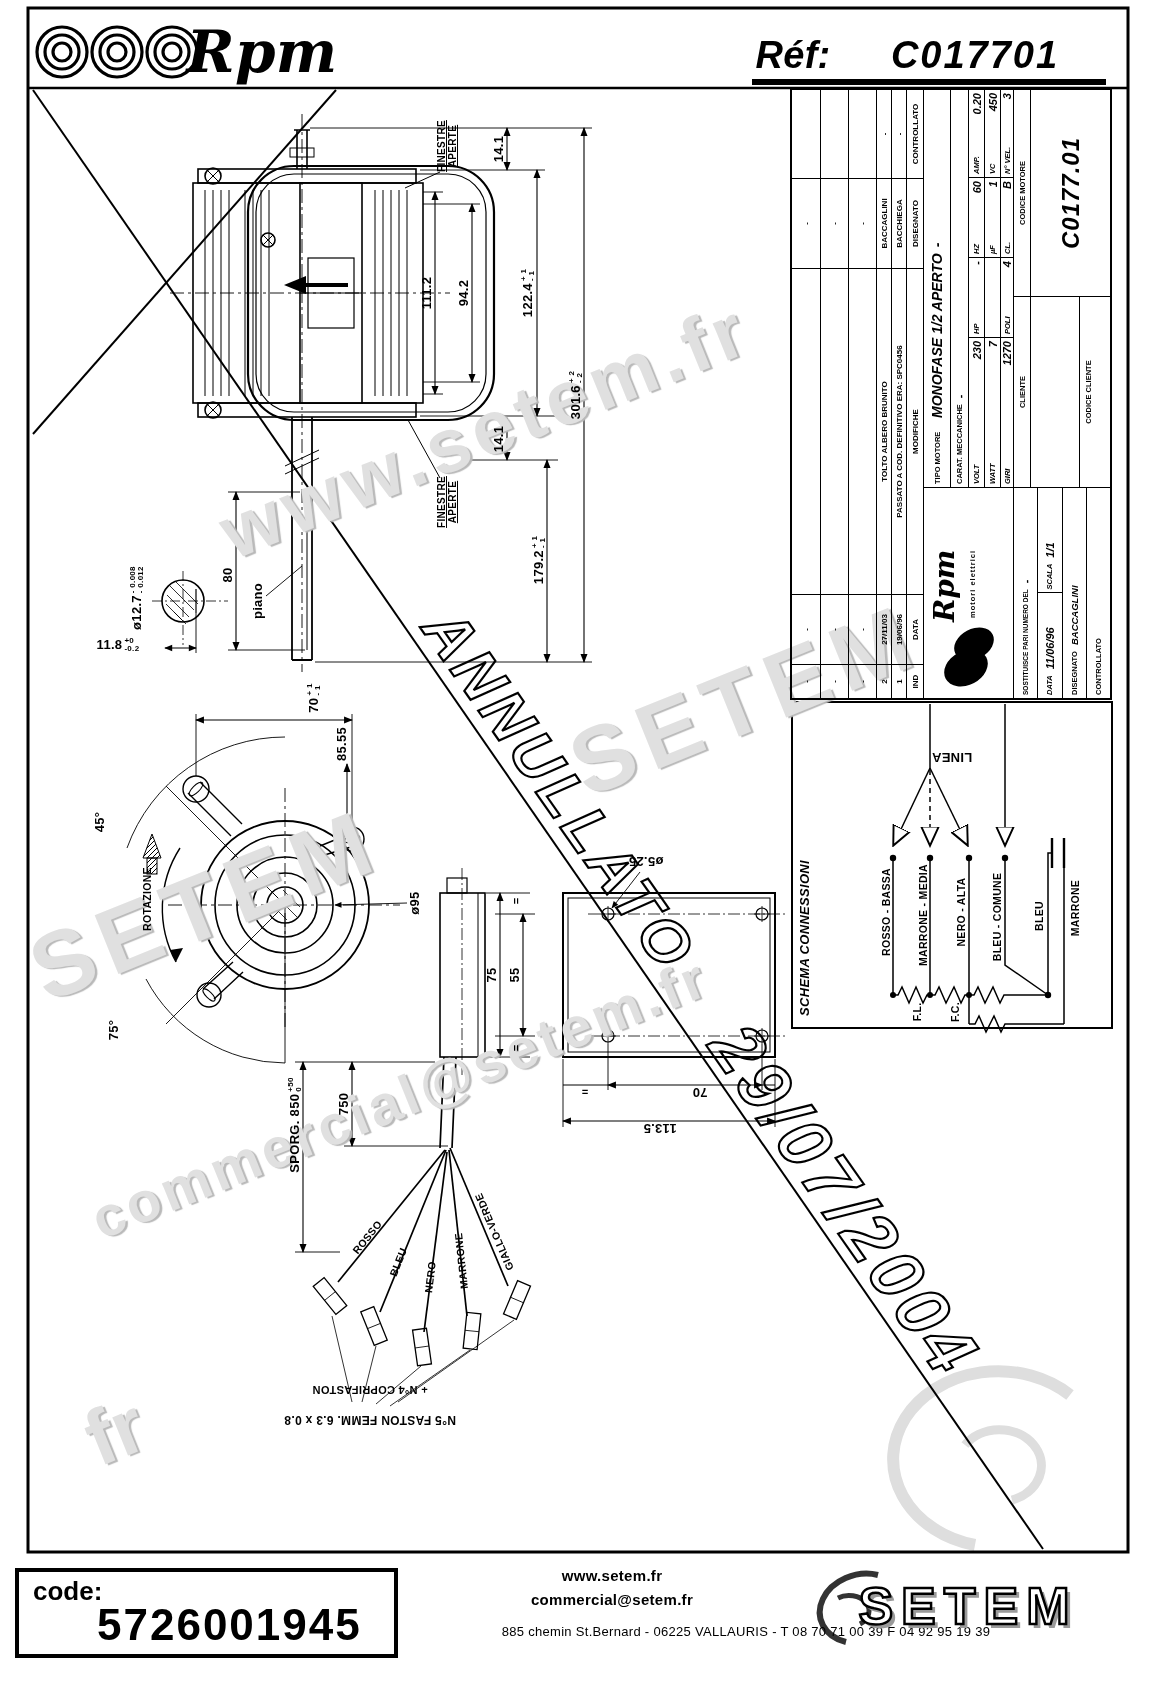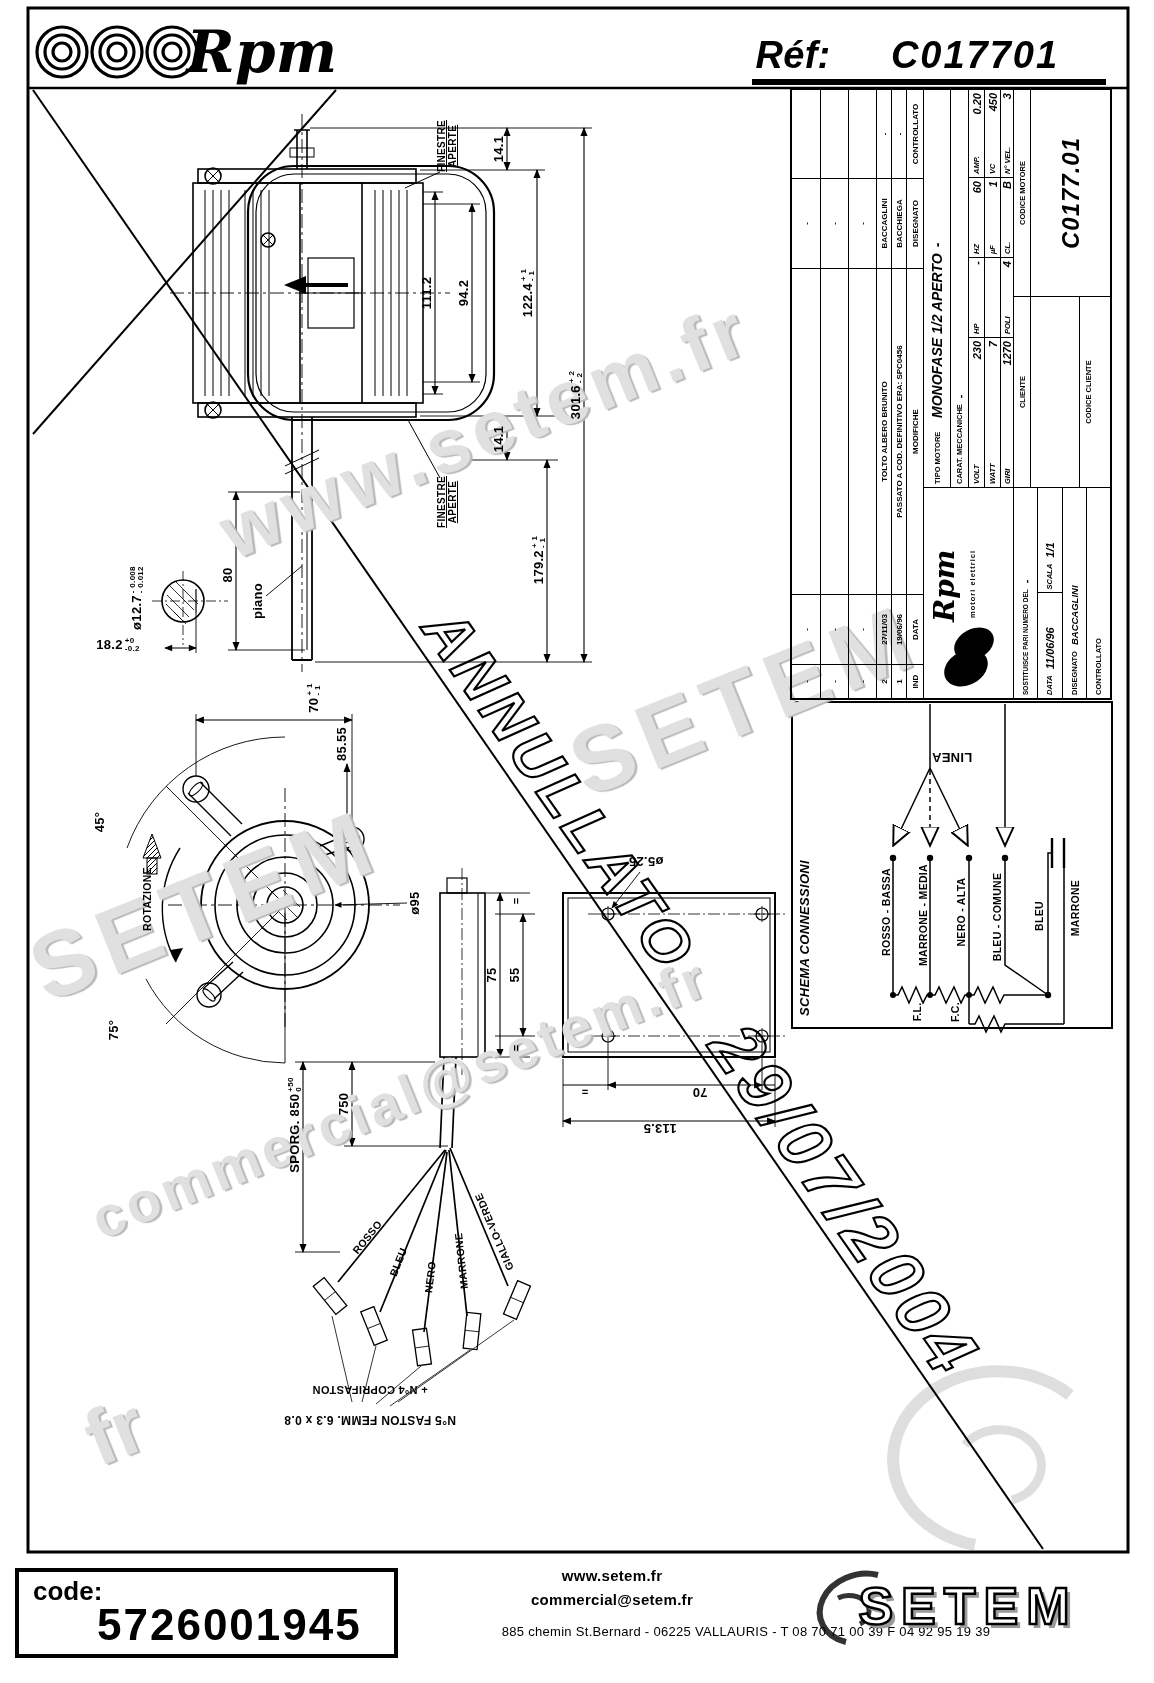--- a/index.html
+++ b/index.html
@@ -346,21 +346,21 @@
   <span class="lab v" style="left:227px;top:575px;">80</span>
   <span class="lab v" style="left:257px;top:601px;">piano</span>
   <span class="lab v dim" style="left:136px;top:598px;">
     <b class="num">ø12.7</b>
     <span class="tol">
         <i>- 0.008</i>
         <i>- 0.012</i>
       </span>
   </span>
   <span class="lab dim" style="left:118px;top:644px;">
-    <b class="num">18.2</b>
+    <b class="num">11.8</b>
     <span class="tol">
         <i>+0</i>
         <i>-0.2</i>
       </span>
   </span>
 
   <span class="lab v" style="left:99px;top:822px;">45°</span>
   <span class="lab v sm" style="left:147px;top:899px;">ROTAZIONE</span>
   <span class="lab v" style="left:113px;top:1030px;">75°</span>
   <span class="lab v dim" style="left:313px;top:698px;">

